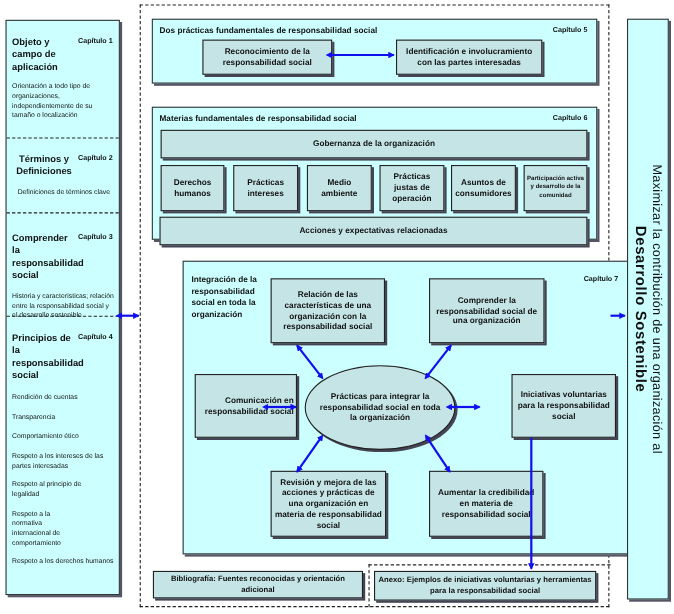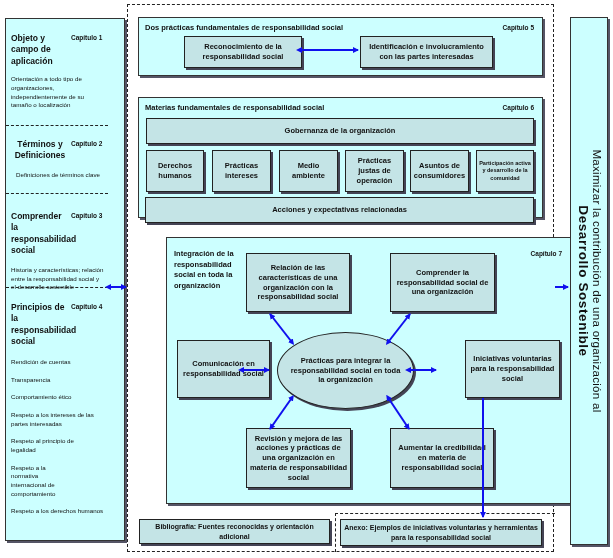--- a/index.html
+++ b/index.html
@@ -14,21 +14,21 @@
   .title { font-size: 7.5px; font-weight: bold; }
   .dash-h { border-top: 1px dashed #222; }
   .dashed { border: 1.2px dashed #222; }
   .left-sec-title { font-size: 8.5px; font-weight: bold; line-height: 1.35; }
   .left-text { font-size: 6.2px; line-height: 1.4; }
   svg { position: absolute; left: 0; top: 0; overflow: visible; }
 </style>
 </head>
 <body>
 
-<div class="abs panel" style="left:5px; top:18px; width:120px; height:523px;">
+<div class="abs panel" style="left:5px; top:18px; width:104px; height:523px;">
 
   <div class="abs" style="left:5px; top:14px; width:94px;">
     <div class="abs cap" style="left:60px; top:1px;">Capítulo 1</div>
     <div class="left-sec-title" style="width:58px;">Objeto y campo de aplicación</div>
     <div class="left-text" style="margin-top:8px;">Orientación a todo tipo de organizaciones, independientemente de su tamaño o localización</div>
   </div>
   <div class="abs dash-h" style="left:0; top:106px; width:102px;"></div>
 
   <div class="abs" style="left:5px; top:120px; width:94px;text-align:center;">
     <div class="abs cap" style="left:60px; top:1px;">Capítulo 2</div>
@@ -77,21 +77,21 @@
   <div class="abs box" style="left:271px; top:52px; width:59px; height:42px;">Asuntos de consumidores</div>
   <div class="abs box" style="left:337px; top:52px; width:58px; height:42px; font-size:5.5px;">Participación activa y desarrollo de la comunidad</div>
 </div>
 <div class="abs box" style="left:145px; top:197px; width:389px; height:26px;">Acciones y expectativas relacionadas</div>
 
 <div class="abs panel" style="left:138px; top:237px; width:405px; height:267px;margin-left:28px;">
   <div class="abs title" style="left:7px; top:11px; width:62px; line-height:1.4;">Integración de la responsabilidad social en toda la organización</div>
   <div class="abs cap" style="right:8px; top:12px;">Capítulo 7</div>
   <div class="abs box" style="left:223px; top:15px; width:105px; height:59px;">Comprender la responsabilidad social de una organización</div>
   <div class="abs box" style="left:79px; top:15px; width:104px; height:59px;">Relación de las características de una organización con la responsabilidad social</div>
-  <div class="abs box" style="left:10px; top:102px; width:93px; height:58px;">Comunicación en responsabilidad social</div>
+  <div class="abs box" style="left:10px; top:102px; width:93px; height:58px;text-align:right;">Comunicación en responsabilidad social</div>
   <div class="abs box" style="left:298px; top:102px; width:95px; height:58px;">Iniciativas voluntarias para la responsabilidad social</div>
   <div class="abs box" style="left:79px; top:190px; width:105px; height:60px;">Revisión y mejora de las acciones y prácticas de una organización en materia de responsabilidad social</div>
   <div class="abs box" style="left:223px; top:190px; width:104px; height:60px;">Aumentar la credibilidad en materia de responsabilidad social</div>
   <div class="abs box" style="left:110px; top:94px; width:137px; height:77px; border-radius:50%; padding:10px;">Prácticas para integrar la responsabilidad social en toda la organización</div>
 </div>
 
 <div class="abs box" style="left:139px; top:519px; width:191px; height:25px; font-size:7px;">Bibliografía: Fuentes reconocidas y orientación adicional</div>
 
 <div class="abs dash-h" style="left:335px; top:513px; width:220px;"></div>
 <div class="abs" style="left:335px; top:513px; height:39px; border-left:1.2px dashed #222;"></div>

